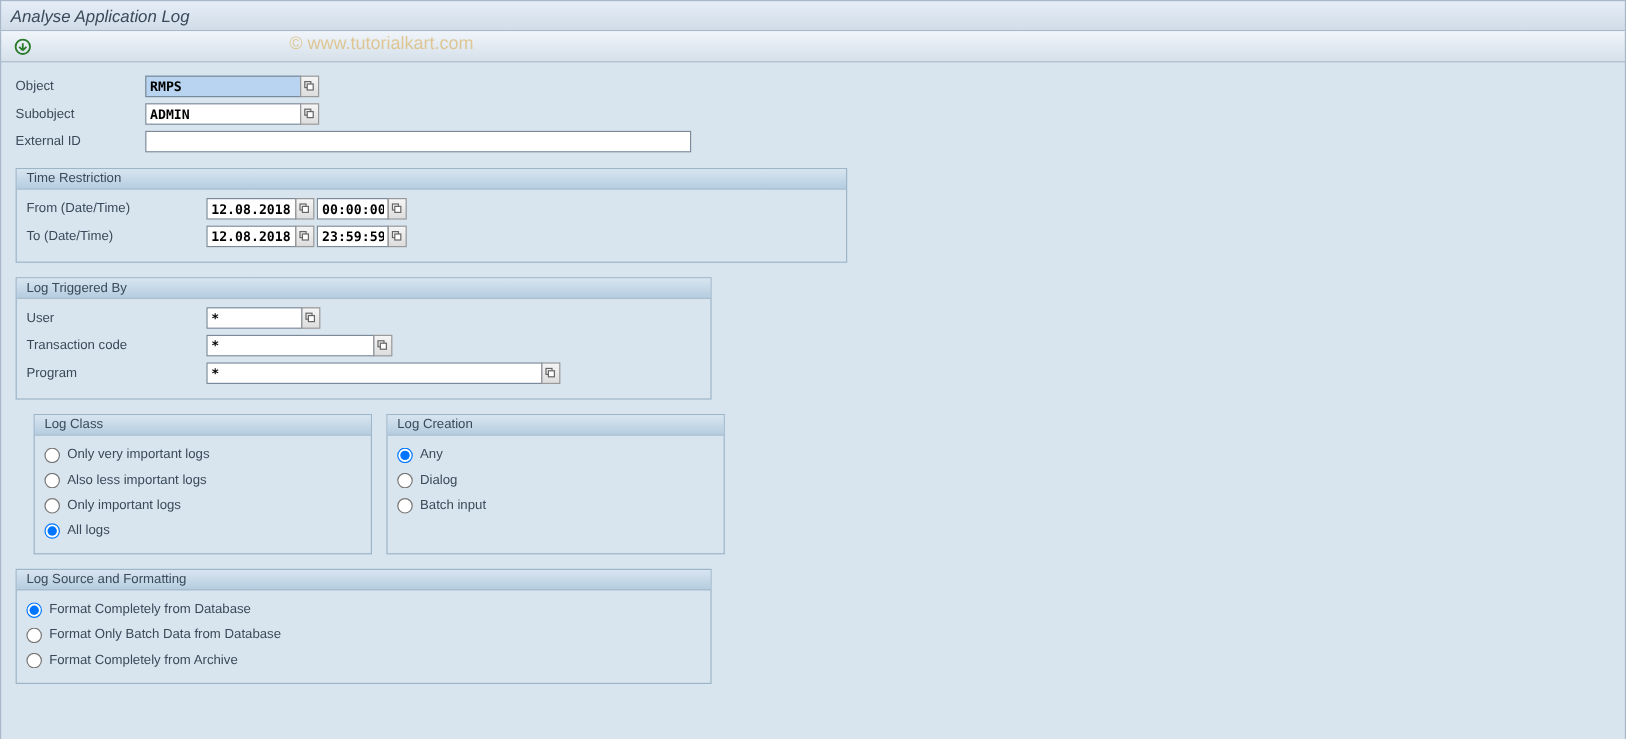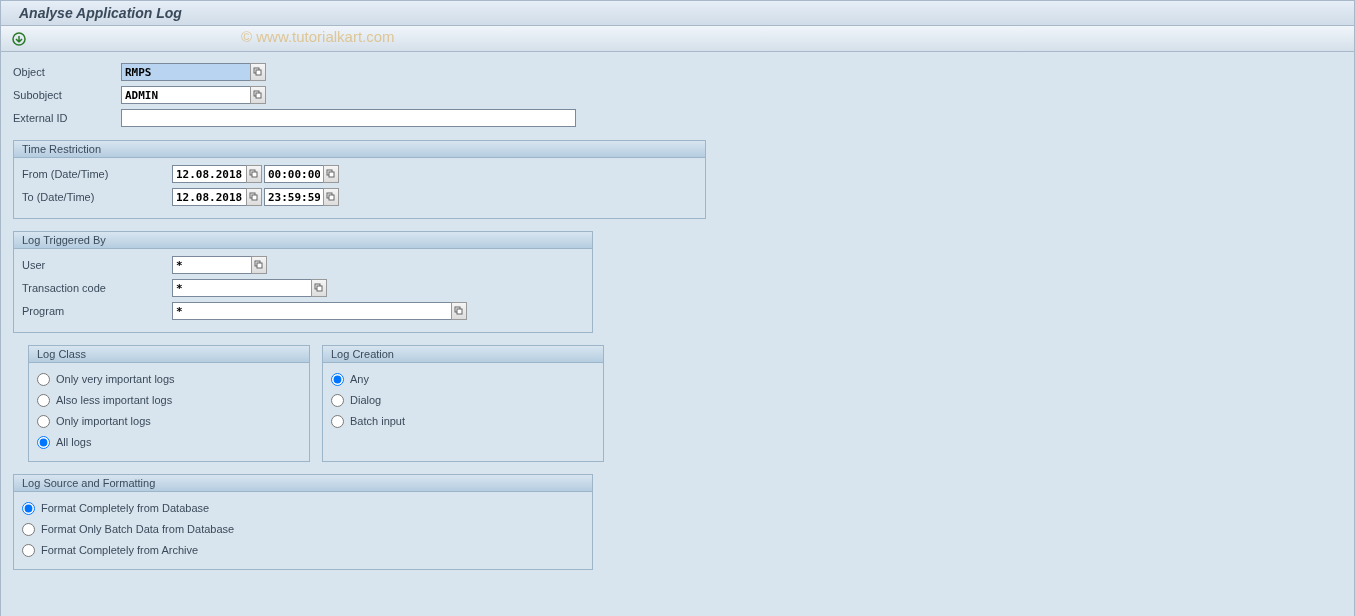--- a/index.html
+++ b/index.html
@@ -12,23 +12,23 @@
       font-size: 11px;
       background: #e8eef5;
       color: #333;
       width: 1355px;
       height: 616px;
       overflow: hidden;
     }
     .title-bar {
       background: linear-gradient(to bottom, #e6eef7 0%, #d0dce8 100%);
       border: 1px solid #a8b8c8;
-      padding: 4px 18px;
+      padding: 4px 8px;
       font-style: italic;
-      font-weight: bold;
+      font-weight: normal;
       font-size: 14px;
       color: #3a4a5a;
     }
     .toolbar {
       background: linear-gradient(to bottom, #f0f5fa 0%, #d5e0ea 100%);
       border: 1px solid #a8b8c8;
       border-top: none;
       padding: 3px 10px;
       height: 26px;
       display: flex;

